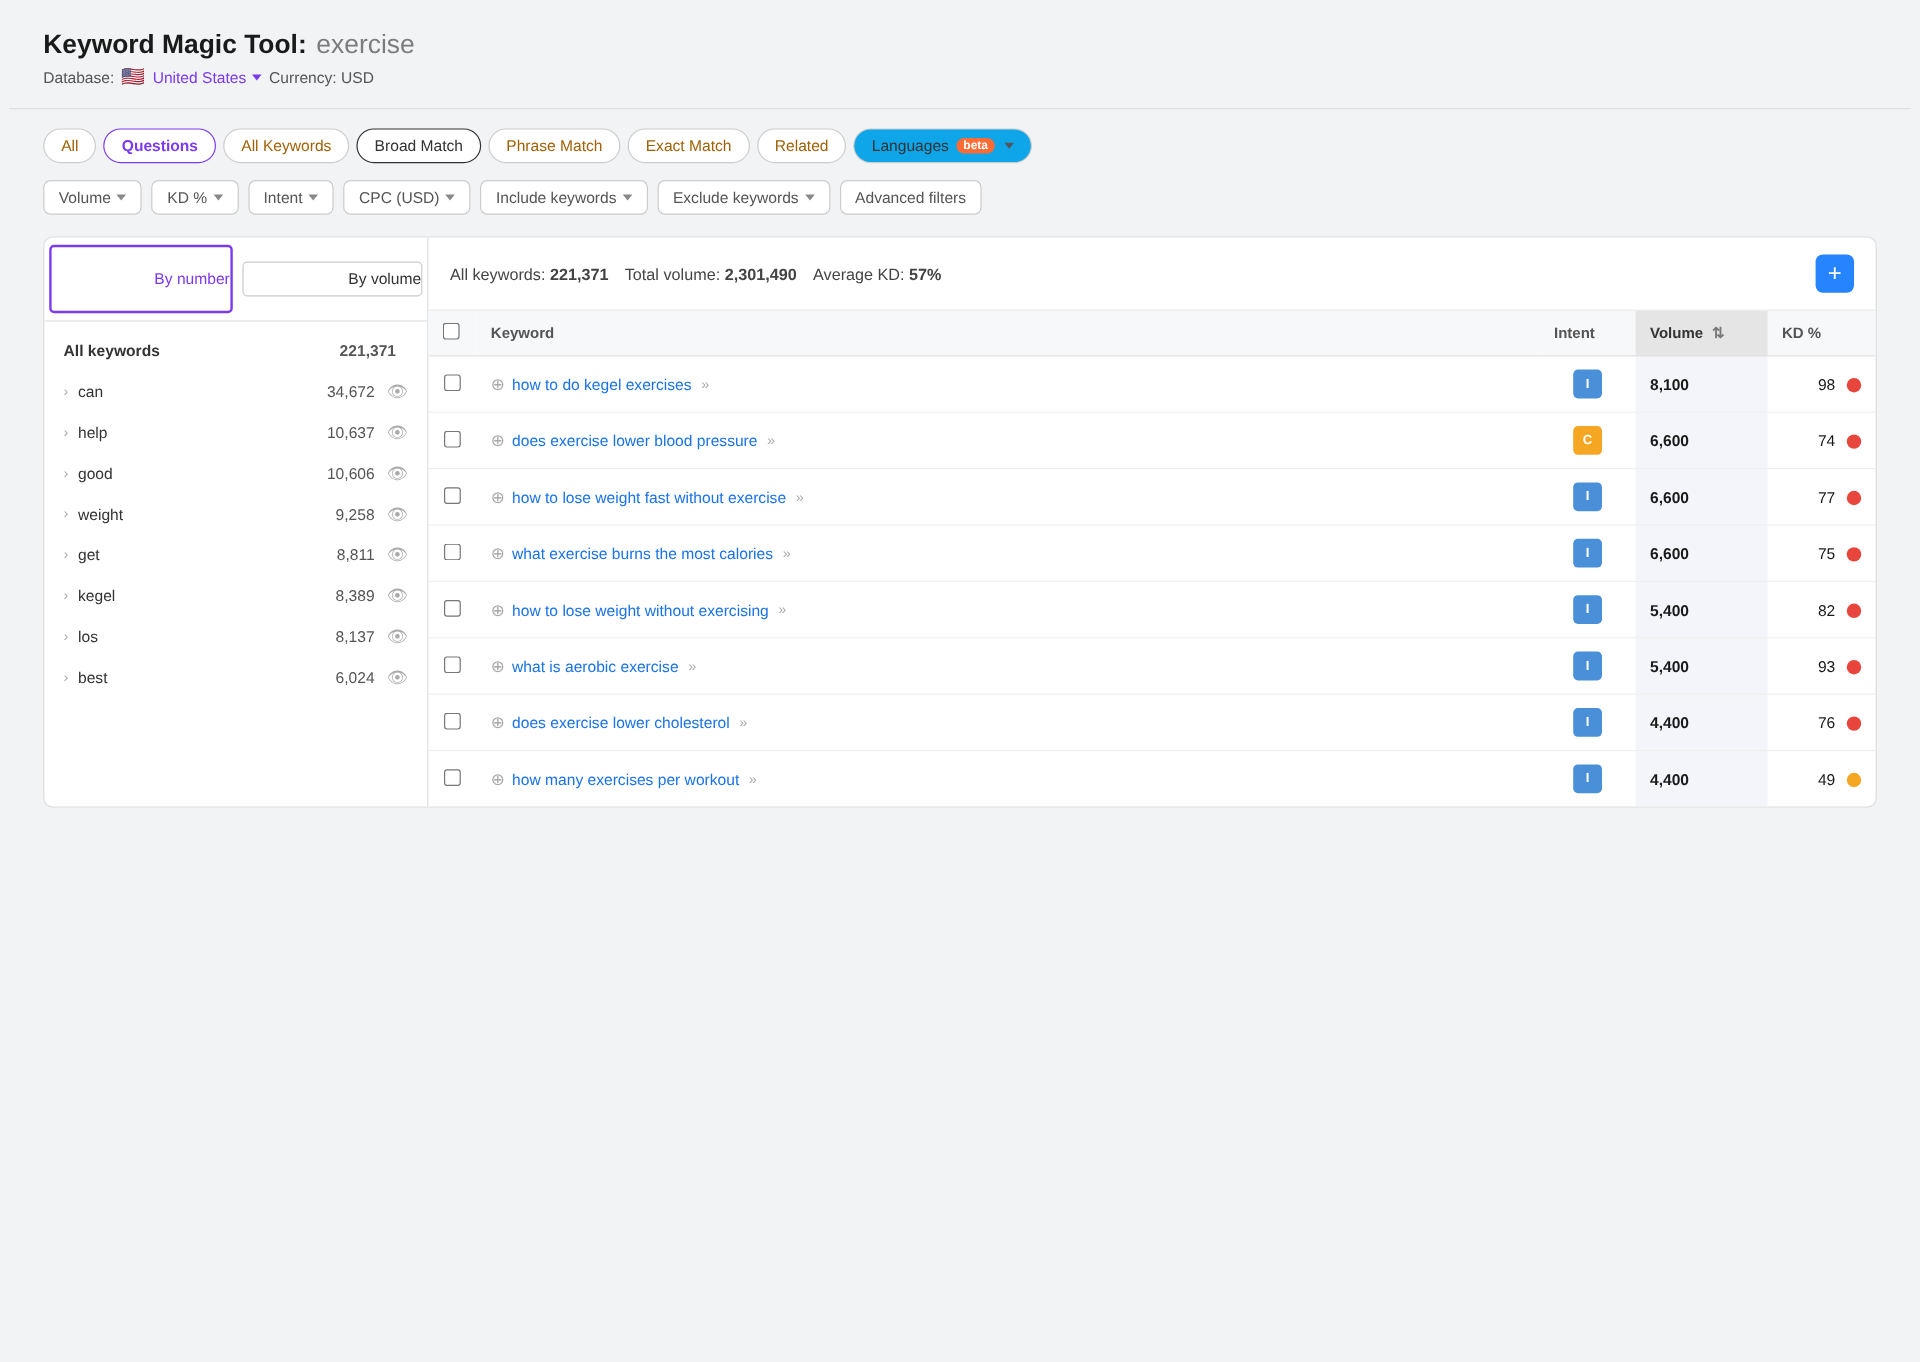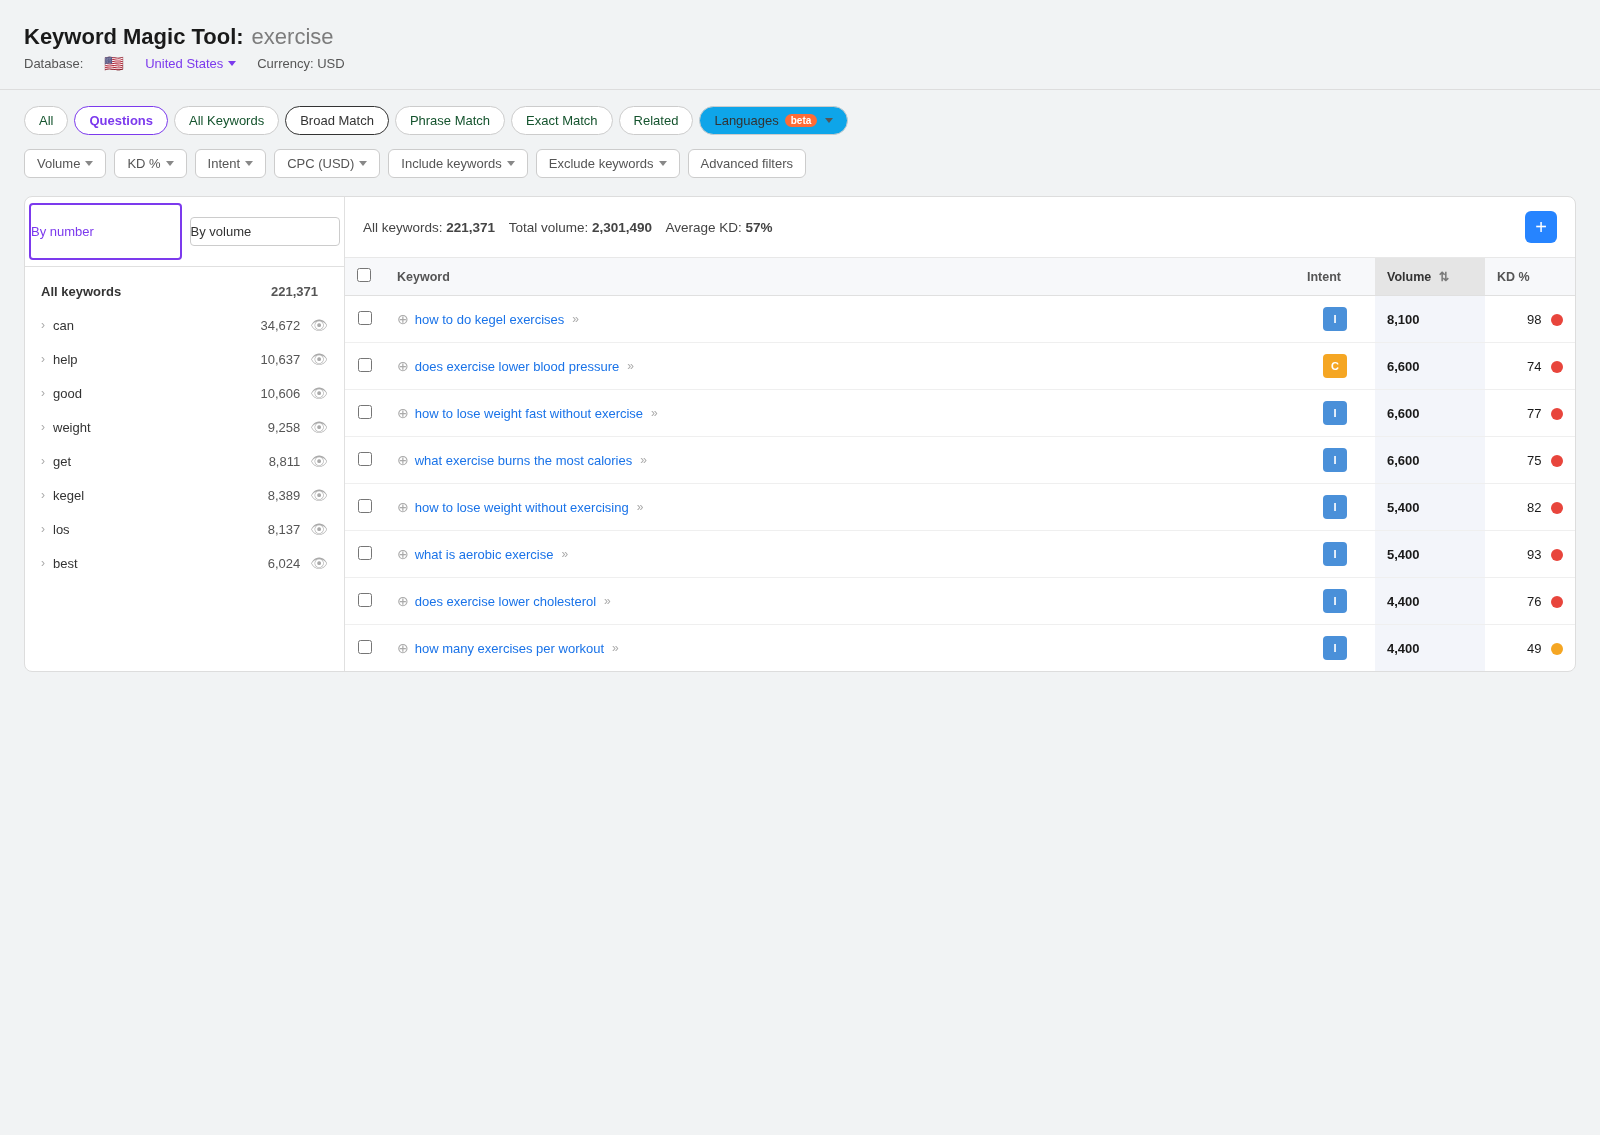--- a/index.html
+++ b/index.html
@@ -1,47 +1,47 @@
 <!DOCTYPE html>
 <html><head>
   <meta charset="utf-8">
   <style>
     * { box-sizing: border-box; margin: 0; padding: 0; }
     body { font-family: -apple-system, BlinkMacSystemFont, 'Segoe UI', Arial, sans-serif; background: #f1f3f4; color: #1a1a1a; font-size: 14px; }
 
-    .page-wrapper { background: #f1f3f4; min-height: 1135px; padding: 24px 24px; }
+    .page-wrapper { background: #f1f3f4; min-height: 1135px; padding: 24px 36px; }
 
     .header { margin-bottom: 8px; }
     .title-row { display: flex; align-items: baseline; gap: 8px; margin-bottom: 4px; }
     .title-main { font-size: 22px; font-weight: 700; color: #1a1a1a; }
     .title-query { font-size: 22px; font-weight: 400; color: #7c7c7c; }
-    .subtitle-row { display: flex; align-items: center; gap: 21px; color: #555; font-size: 13px; margin-bottom: 16px; }
+    .subtitle-row { display: flex; align-items: center; gap: 6px; color: #555; font-size: 13px; margin-bottom: 16px; }
     .flag { font-size: 16px; }
     .db-link { color: #7c3aed; font-weight: 500; display: flex; align-items: center; gap: 3px; cursor: pointer; }
     .chevron-down { display: inline-block; width: 0; height: 0; border-left: 4px solid transparent; border-right: 4px solid transparent; border-top: 5px solid #7c3aed; margin-left: 2px; }
 
     .divider { height: 1px; background: #ddd; margin: 0 -28px 16px; }
 
     .tab-row { display: flex; align-items: center; gap: 6px; margin-bottom: 14px; flex-wrap: wrap; }
-    .tab-btn { padding: 6px 14px; border-radius: 20px; border: 1.5px solid #ccc; background: #fff; color: #14532d; font-size: 13px; cursor: pointer; white-space: nowrap; font-weight: 500; }
+    .tab-btn { padding: 6px 14px; border-radius: 20px; border: 1.5px solid #ccc; background: #fff; color: #a16207; font-size: 13px; cursor: pointer; white-space: nowrap; font-weight: 500; }
     .tab-btn.active { border-color: #7c3aed; color: #7c3aed; background: #fff; font-weight: 600; }
     .tab-btn.selected-blue { border-color: #333; background: #fff; color: #333; }
 
     .lang-btn { padding: 6px 14px; border-radius: 20px; border: 1.5px solid #ccc; background: #0ea5e9; color: #333; font-size: 13px; cursor: pointer; display: flex; align-items: center; gap: 6px; }
     .beta-badge { background: #ff6b35; color: #fff; font-size: 10px; font-weight: 700; padding: 1px 6px; border-radius: 10px; }
 
     .filter-row { display: flex; align-items: center; gap: 8px; margin-bottom: 18px; flex-wrap: wrap; }
     .filter-btn { padding: 6px 12px; border-radius: 6px; border: 1.5px solid #ccc; background: #fff; color: #555; font-size: 13px; cursor: pointer; display: flex; align-items: center; gap: 5px; white-space: nowrap; }
     .filter-btn .caret { display: inline-block; width: 0; height: 0; border-left: 4px solid transparent; border-right: 4px solid transparent; border-top: 5px solid #888; }
 
     .main-content { display: flex; gap: 0; background: #fff; border-radius: 8px; border: 1px solid #ddd; overflow: hidden; }
 
     .sidebar { width: 320px; min-width: 320px; border-right: 1px solid #e0e0e0; padding: 0; }
     .sidebar-toggle { display: flex; border-bottom: 1px solid #e0e0e0; }
-    .toggle-btn { flex: 1; padding: 10px 0; text-align: left; font-size: 13px; font-weight: 500; cursor: pointer; background: #fff; border: none; color: #555; }
+    .toggle-btn { flex: 1; padding: 10px 0; text-align: right; font-size: 13px; font-weight: 500; cursor: pointer; background: #fff; border: none; color: #555; }
     .toggle-btn.active { background: #fff; border: 2px solid #7c3aed; border-radius: 4px; color: #7c3aed; margin: 6px 4px; padding: 6px 0; }
     .toggle-btn.inactive { background: #fff; color: #333; margin: 20px 4px; padding: 6px 0; border: 1.5px solid #ccc; border-radius: 4px; }
 
     .sidebar-list { padding: 8px 0; }
     .sidebar-item { display: flex; align-items: center; padding: 9px 16px; cursor: pointer; }
     .sidebar-item .chevron { color: #aaa; margin-right: 8px; font-size: 12px; }
     .sidebar-item .label { flex: 1; color: #333; font-size: 13px; }
     .sidebar-item .count { color: #555; font-size: 13px; margin-right: 10px; }
     .sidebar-item .eye-icon { color: #aaa; font-size: 14px; }
     .sidebar-item.all-keywords { font-weight: 600; }

